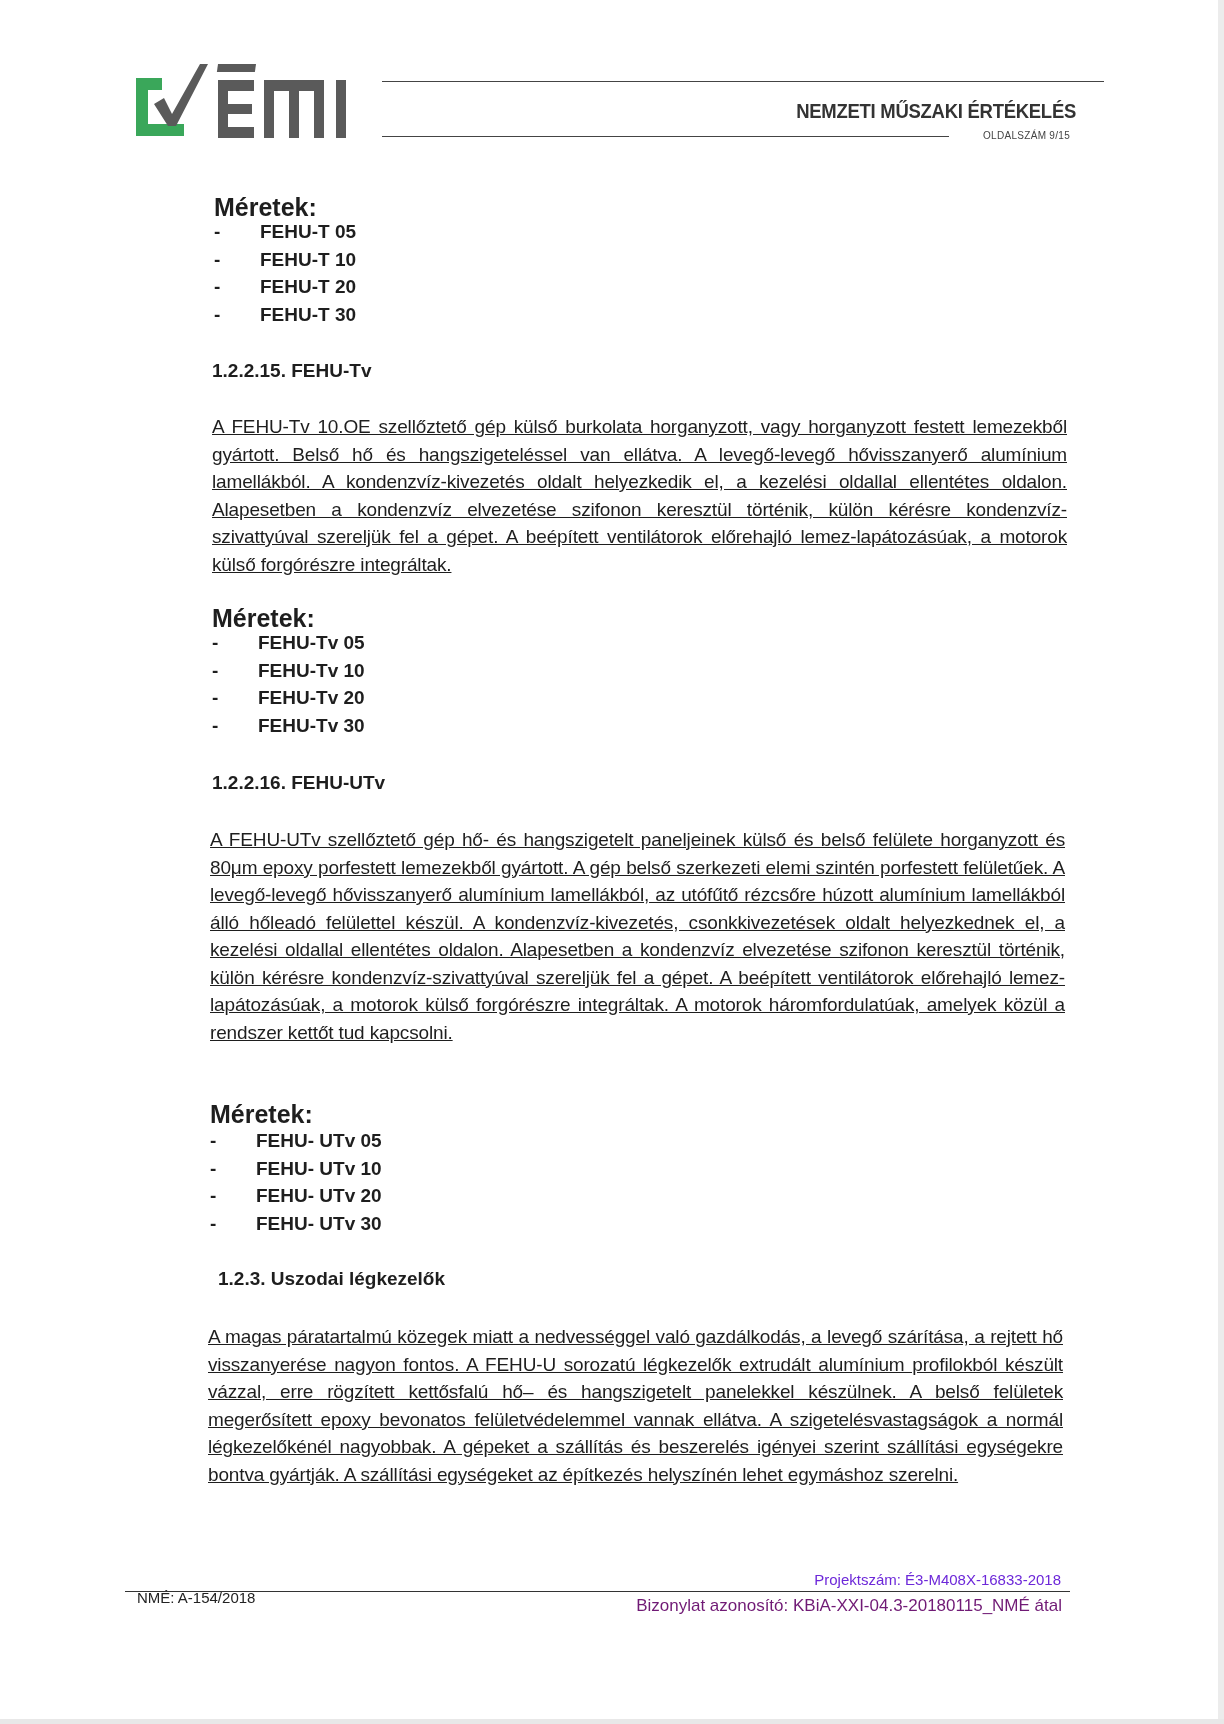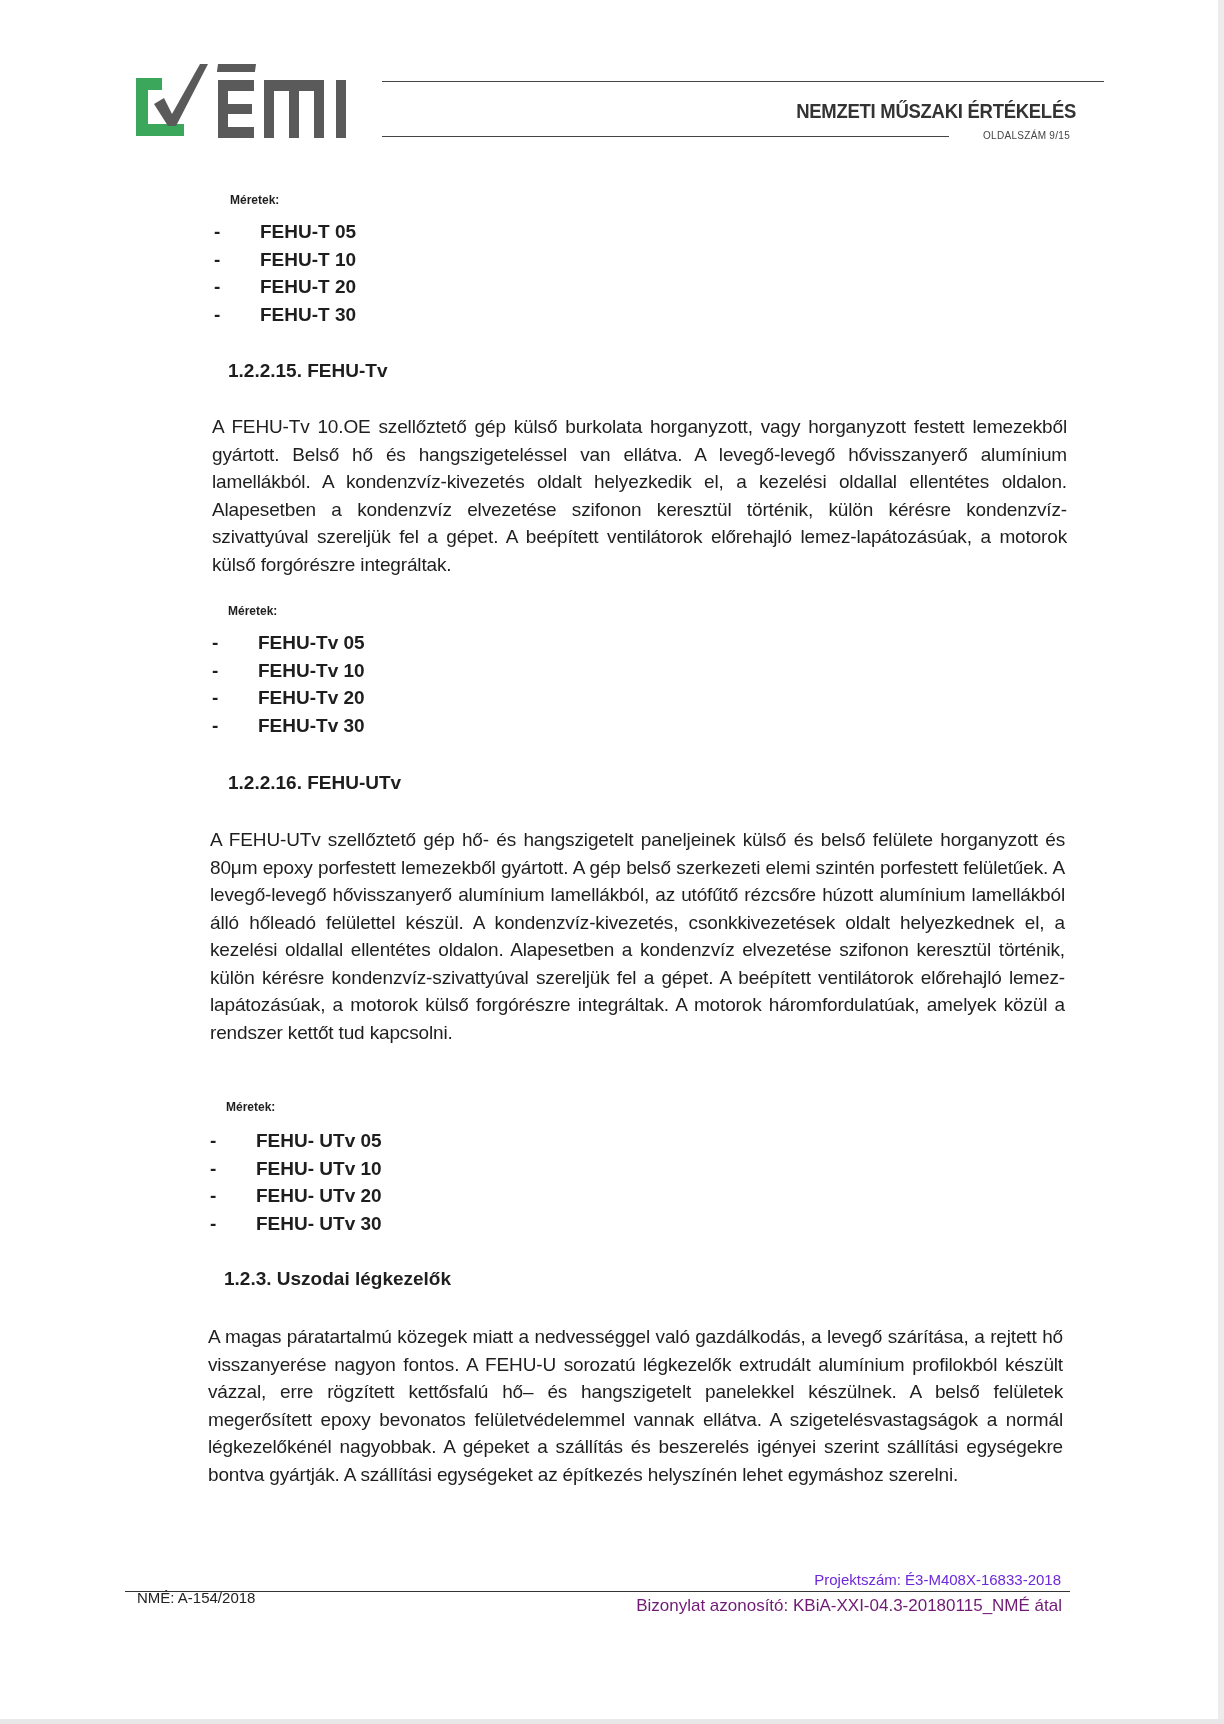--- a/index.html
+++ b/index.html
@@ -17,28 +17,29 @@
   .header-line-bottom { position: absolute; left: 382px; top: 136px; width: 567px; height: 1px; background: #444; }
   .header-title {
     position: absolute; right: 148px; top: 99px;
     font-size: 21px; font-weight: bold; letter-spacing: -0.3px; color: #333; transform: scaleX(0.88); transform-origin: right;
   }
   .header-page {
     position: absolute; right: 154px; top: 130px;
     font-size: 10px; color: #444; letter-spacing: 0.3px; margin-left: 23px;
   }
   .abs { position: absolute; }
-  .label { font-weight: bold; font-size: 12px; margin-left: 16px; }
+  .label { font-weight: bold; font-size: 25px; }
   .list { list-style: none; margin: 0; padding: 0; }
   .list li { font-weight: bold; font-size: 19px; height: 27.5px; line-height: 27.5px; position: relative; padding-left: 46px; }
   .list li .dash { position: absolute; left: 0; top: 0; }
-  .section-heading { font-weight: bold; font-size: 19px; margin-left: 16px; }
+  .section-heading { font-weight: bold; font-size: 19px; }
   .para {
     font-size: 19px; line-height: 27.5px; text-align: justify; width: 855px; margin: 0;
     letter-spacing: -0.15px;
+    text-decoration: underline;
   }
 
   
   .footer-left { position: absolute; left: 137px; top: 1569px; font-size: 15px; color: #222; margin-top: 20px; }
   .footer-right { position: absolute; right: 163px; top: 1571px; font-size: 15px; color: #6d28d9; }
   .footer-line { position: absolute; left: 125px; top: 1591px; width: 945px; height: 1px; background: #333; }
   .footer-cert { position: absolute; right: 162px; top: 1596px; font-size: 17px; color: #701a75; }
 </style>
 </head>
 <body>
@@ -95,19 +96,19 @@
 <p class="abs para" style="left:210px; top:826px;">A FEHU-UTv szellőztető gép hő- és hangszigetelt paneljeinek külső és belső felülete horganyzott és 80μm epoxy porfestett lemezekből gyártott. A gép belső szerkezeti elemi szintén porfestett felületűek. A levegő-levegő hővisszanyerő alumínium lamellákból, az utófűtő rézcsőre húzott alumínium lamellákból álló hőleadó felülettel készül. A kondenzvíz-kivezetés, csonkkivezetések oldalt helyezkednek el, a kezelési oldallal ellentétes oldalon. Alapesetben a kondenzvíz elvezetése szifonon keresztül történik, külön kérésre kondenzvíz-szivattyúval szereljük fel a gépet. A beépített ventilátorok előrehajló lemez-lapátozásúak, a motorok külső forgórészre integráltak. A motorok háromfordulatúak, amelyek közül a rendszer kettőt tud kapcsolni.</p>
 
 <div class="abs label" style="left:210px; top:1100px;">Méretek:</div>
 <ul class="abs list" style="left:210px; top:1127px;">
   <li><span class="dash">-</span><span>FEHU- UTv 05</span></li>
   <li><span class="dash">-</span><span>FEHU- UTv 10</span></li>
   <li><span class="dash">-</span><span>FEHU- UTv 20</span></li>
   <li><span class="dash">-</span><span>FEHU- UTv 30</span></li>
 </ul>
 
-<div class="abs section-heading" style="left:208px; top:1268px;">1.2.3. Uszodai légkezelők</div>
+<div class="abs section-heading" style="left:218px; top:1268px;">1.2.3. Uszodai légkezelők</div>
 <p class="abs para" style="left:208px; top:1323px;">A magas páratartalmú közegek miatt a nedvességgel való gazdálkodás, a levegő szárítása, a rejtett hő visszanyerése nagyon fontos. A FEHU-U sorozatú légkezelők extrudált alumínium profilokból készült vázzal, erre rögzített kettősfalú hő– és hangszigetelt panelekkel készülnek. A belső felületek megerősített epoxy bevonatos felületvédelemmel vannak ellátva. A szigetelésvastagságok a normál légkezelőkénél nagyobbak. A gépeket a szállítás és beszerelés igényei szerint szállítási egységekre bontva gyártják. A szállítási egységeket az építkezés helyszínén lehet egymáshoz szerelni.</p>
 
 <div class="footer-left">NMÉ: A-154/2018</div>
 <div class="footer-right">Projektszám: É3-M408X-16833-2018</div>
 <div class="footer-line"></div>
 <div class="footer-cert">Bizonylat azonosító: KBiA-XXI-04.3-20180115_NMÉ átal</div>
 
 </body></html>

